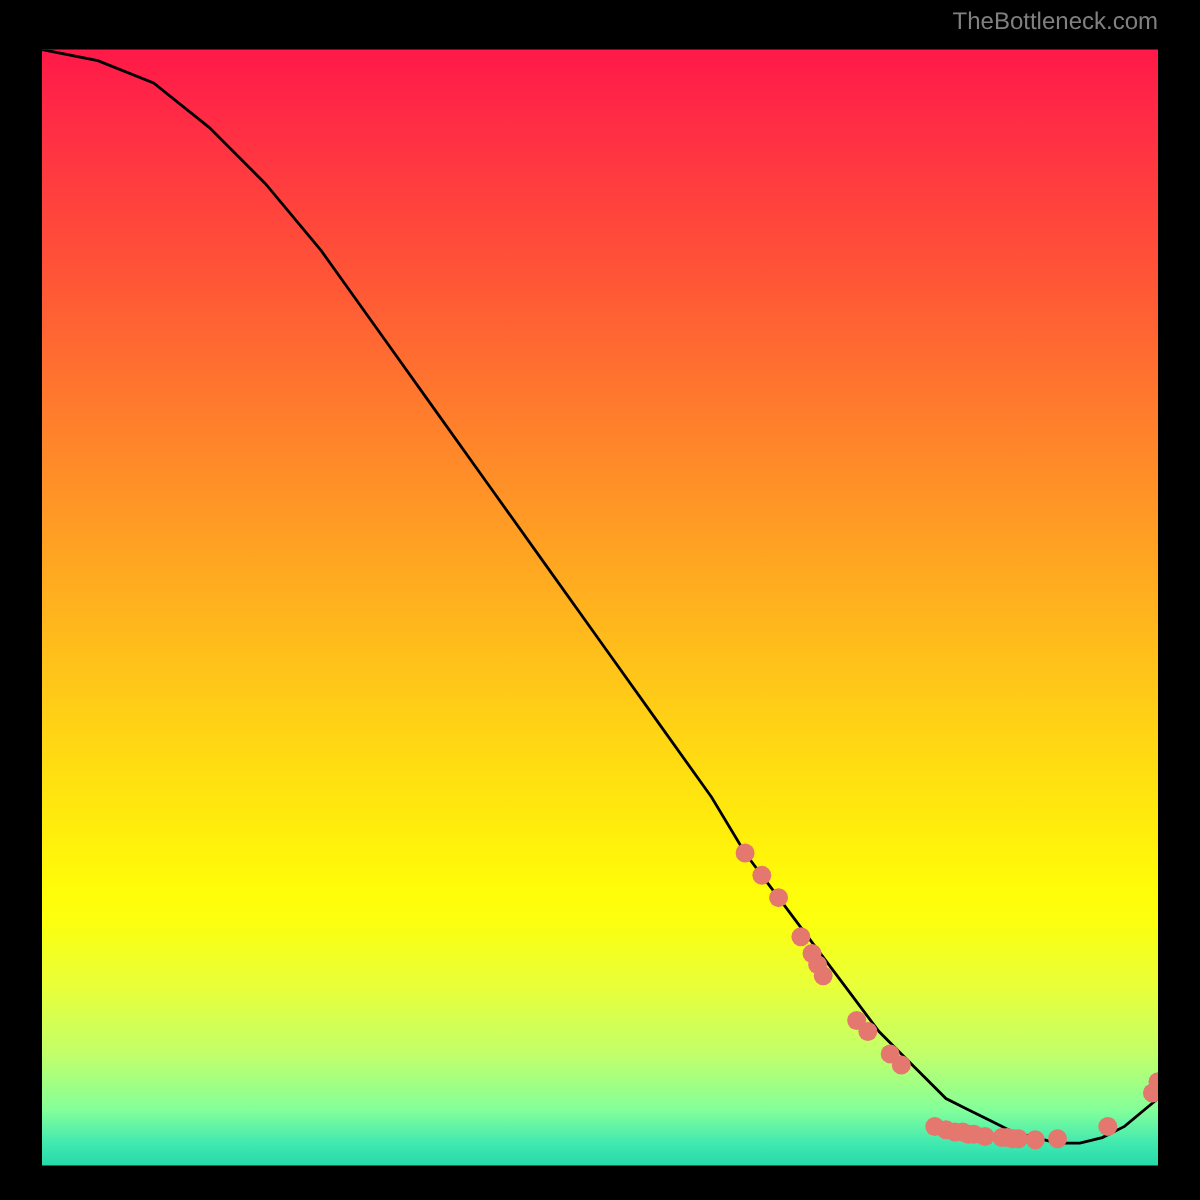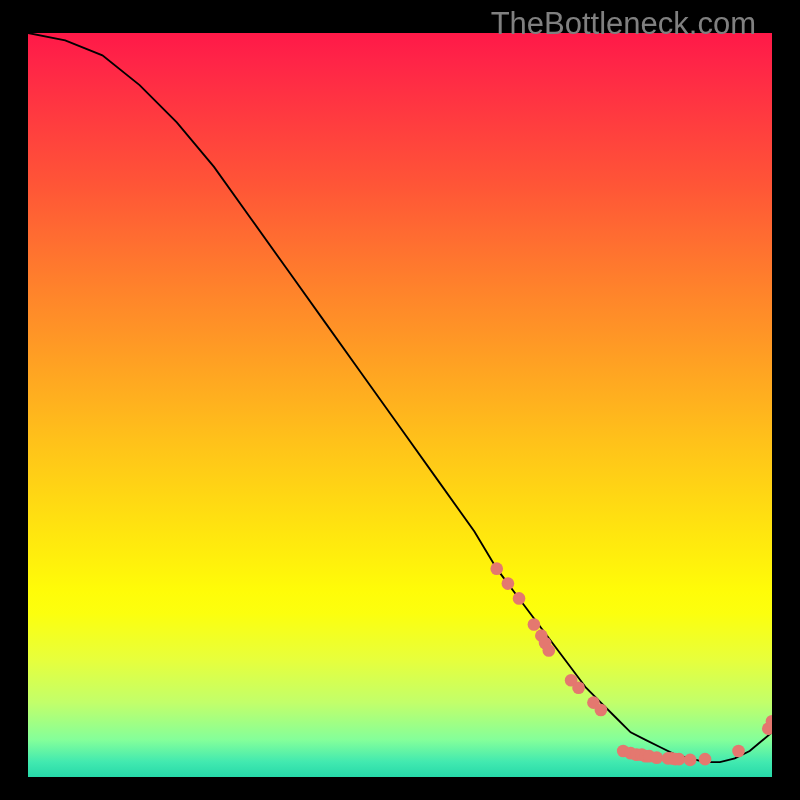--- a/index.html
+++ b/index.html
@@ -13,23 +13,23 @@
   }
   .outer {
     width: 800px;
     height: 800px;
     background: #000;
     position: relative;
   }
   .watermark {
     position: absolute;
     top: 6px;
-    right: 44px;
+    right: 28px;
     color: #808080;
-    font-size: 31px;
+    font-size: 16px;
     font-family: Arial, sans-serif;
     z-index: 10;
   }
   .plot {
     position: absolute;
     left: 28px;
     top: 33px;
     width: 744px;
     height: 744px;
   }

